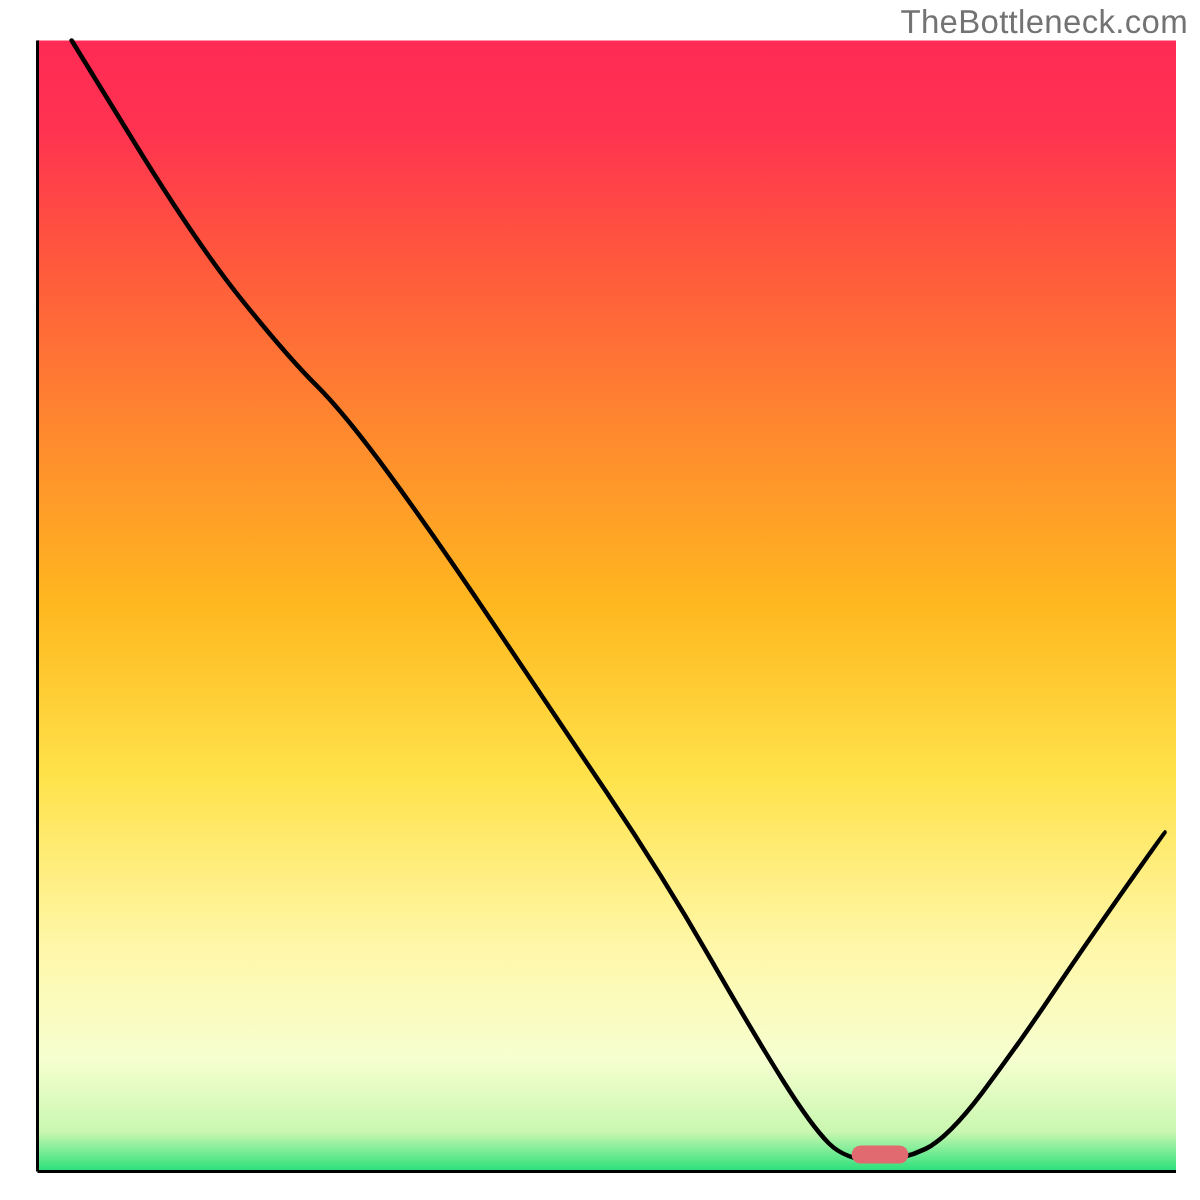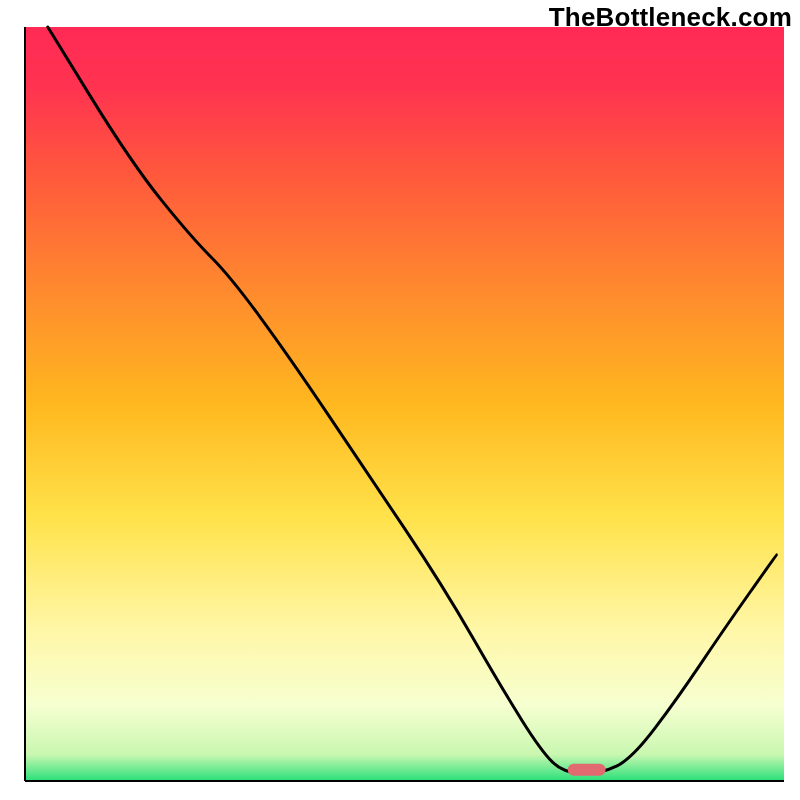--- a/index.html
+++ b/index.html
@@ -13,23 +13,23 @@
   .chart-container {
     position: relative;
     width: 800px;
     height: 800px;
     background: #ffffff;
   }
   .watermark {
     position: absolute;
     top: 2px;
     right: 8px;
-    font-size: 26px;
-    font-weight: 700;
-    color: #000000;
+    font-size: 22px;
+    font-weight: 400;
+    color: #737373;
     letter-spacing: 0.2px;
     z-index: 10;
   }
   svg.plot {
     position: absolute;
     left: 0;
     top: 0;
   }
 </style>
 </head>

